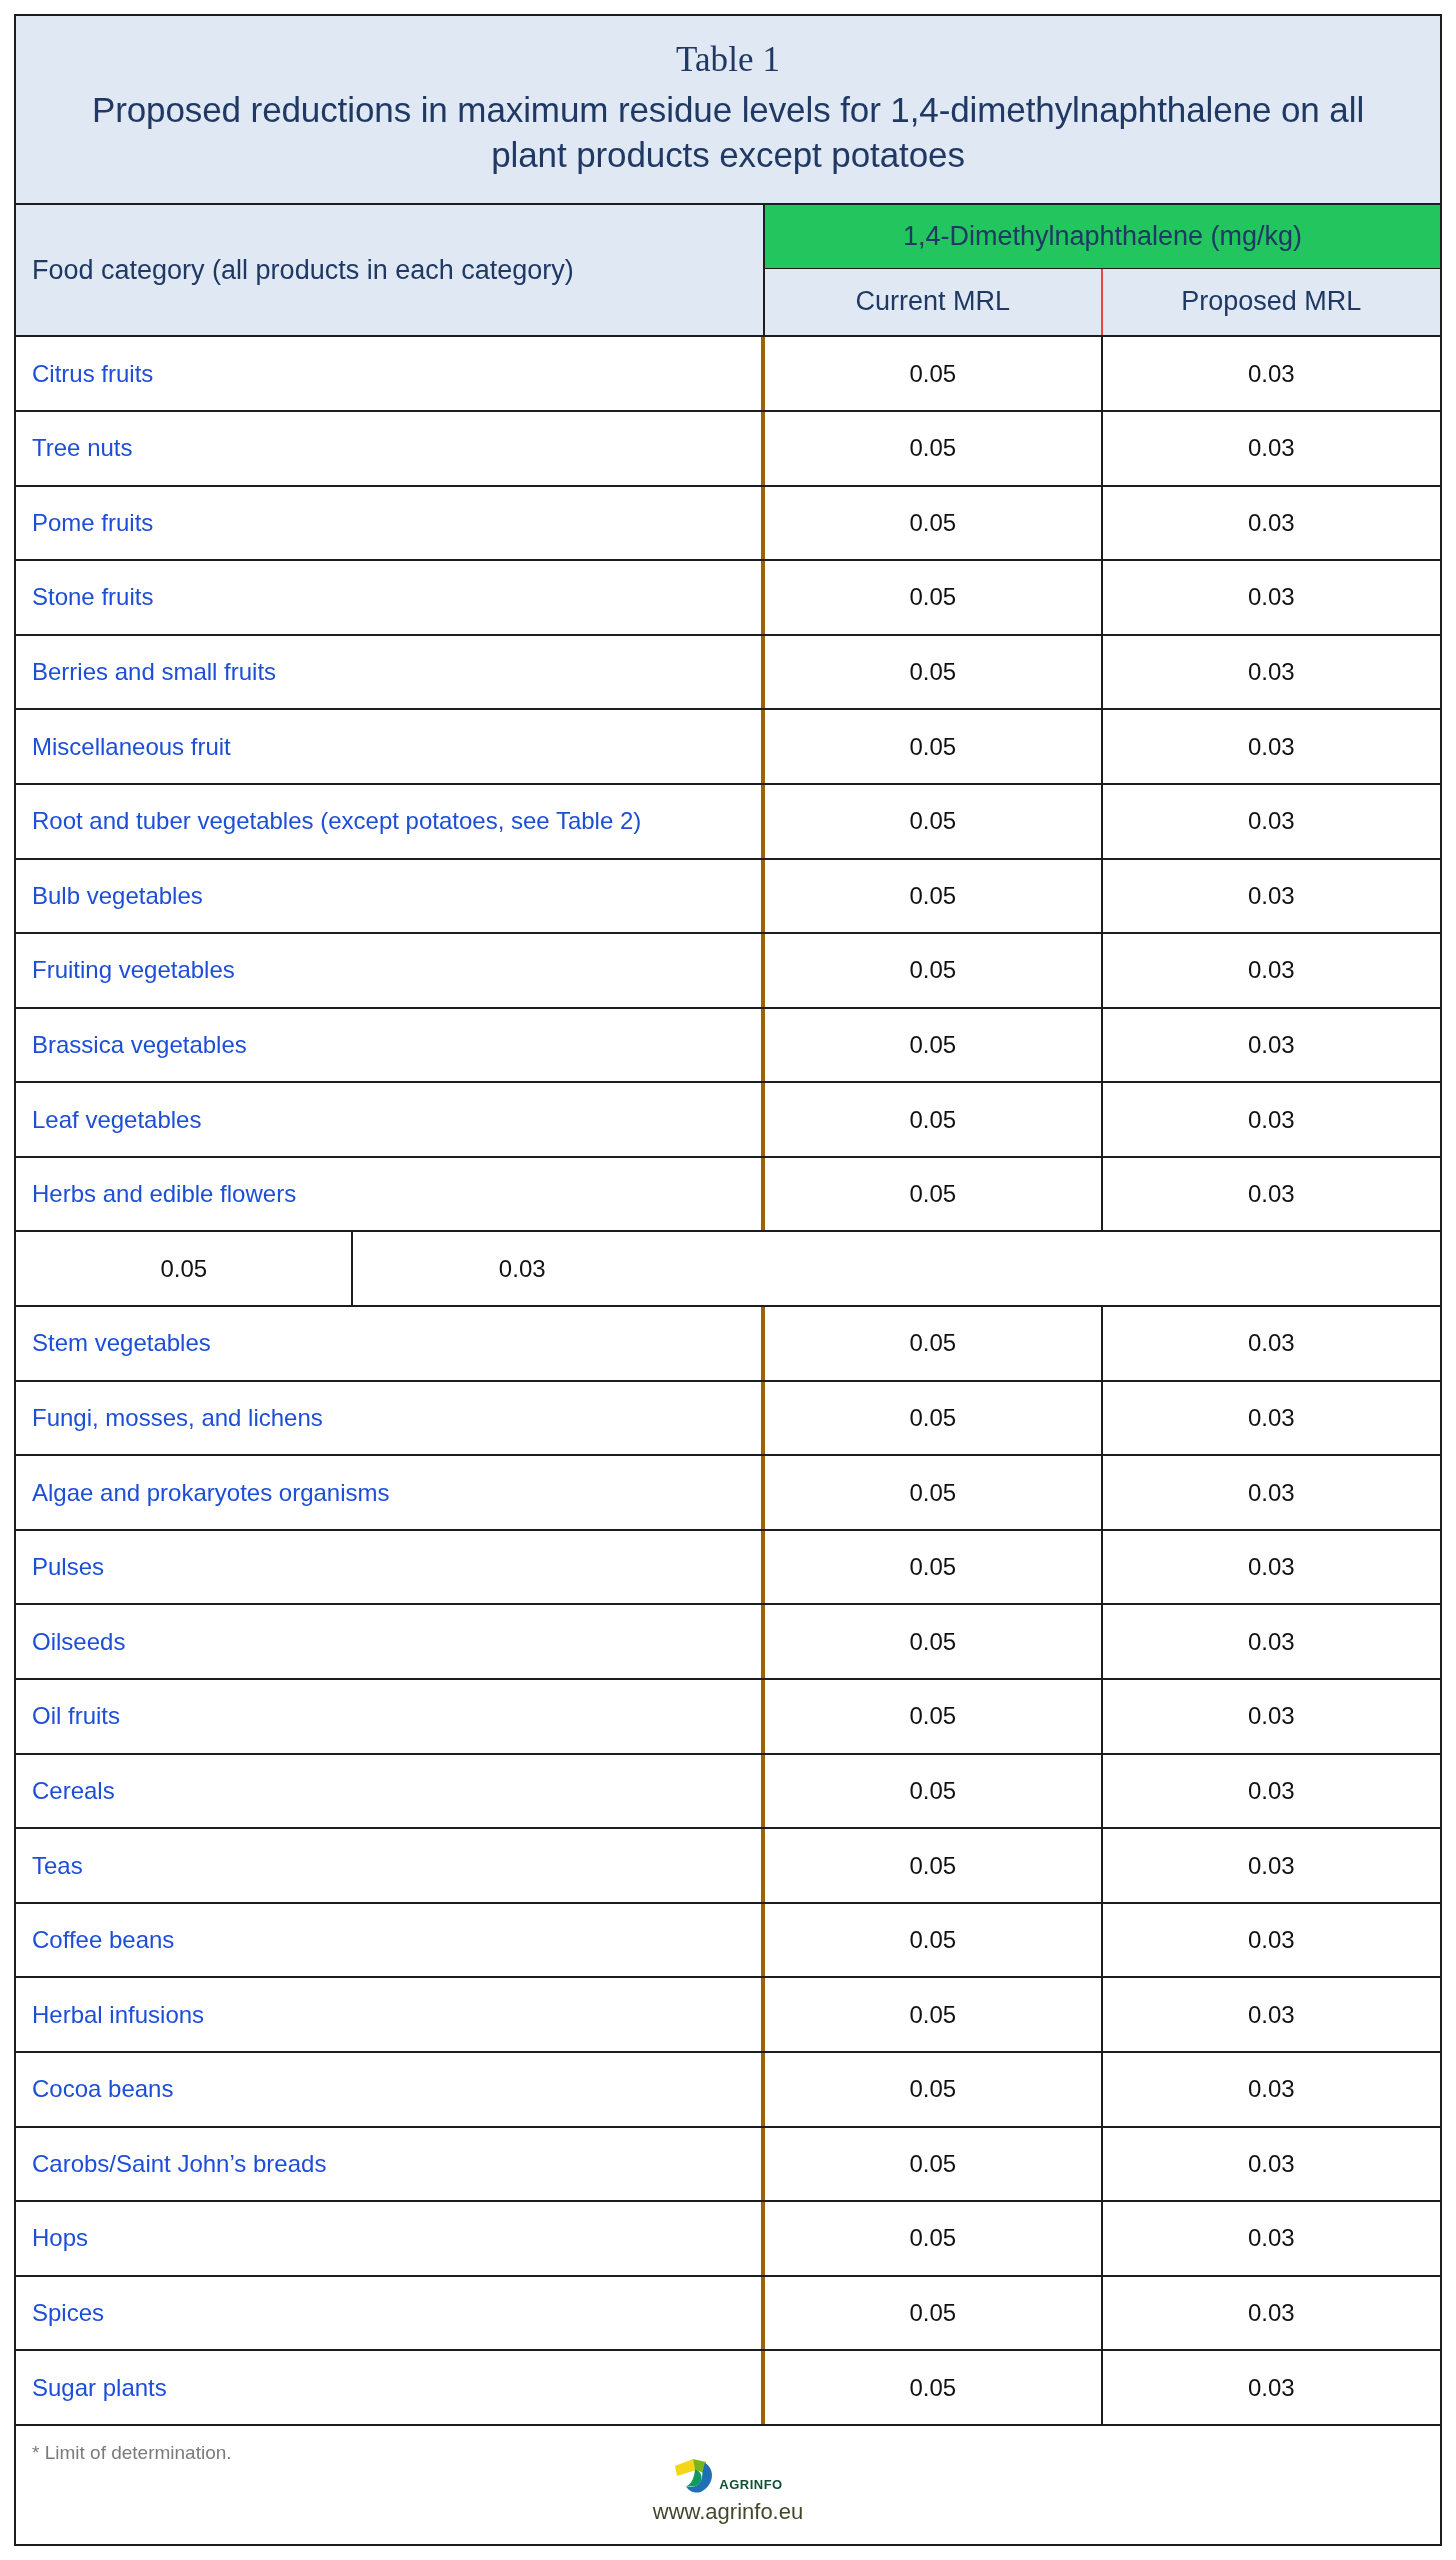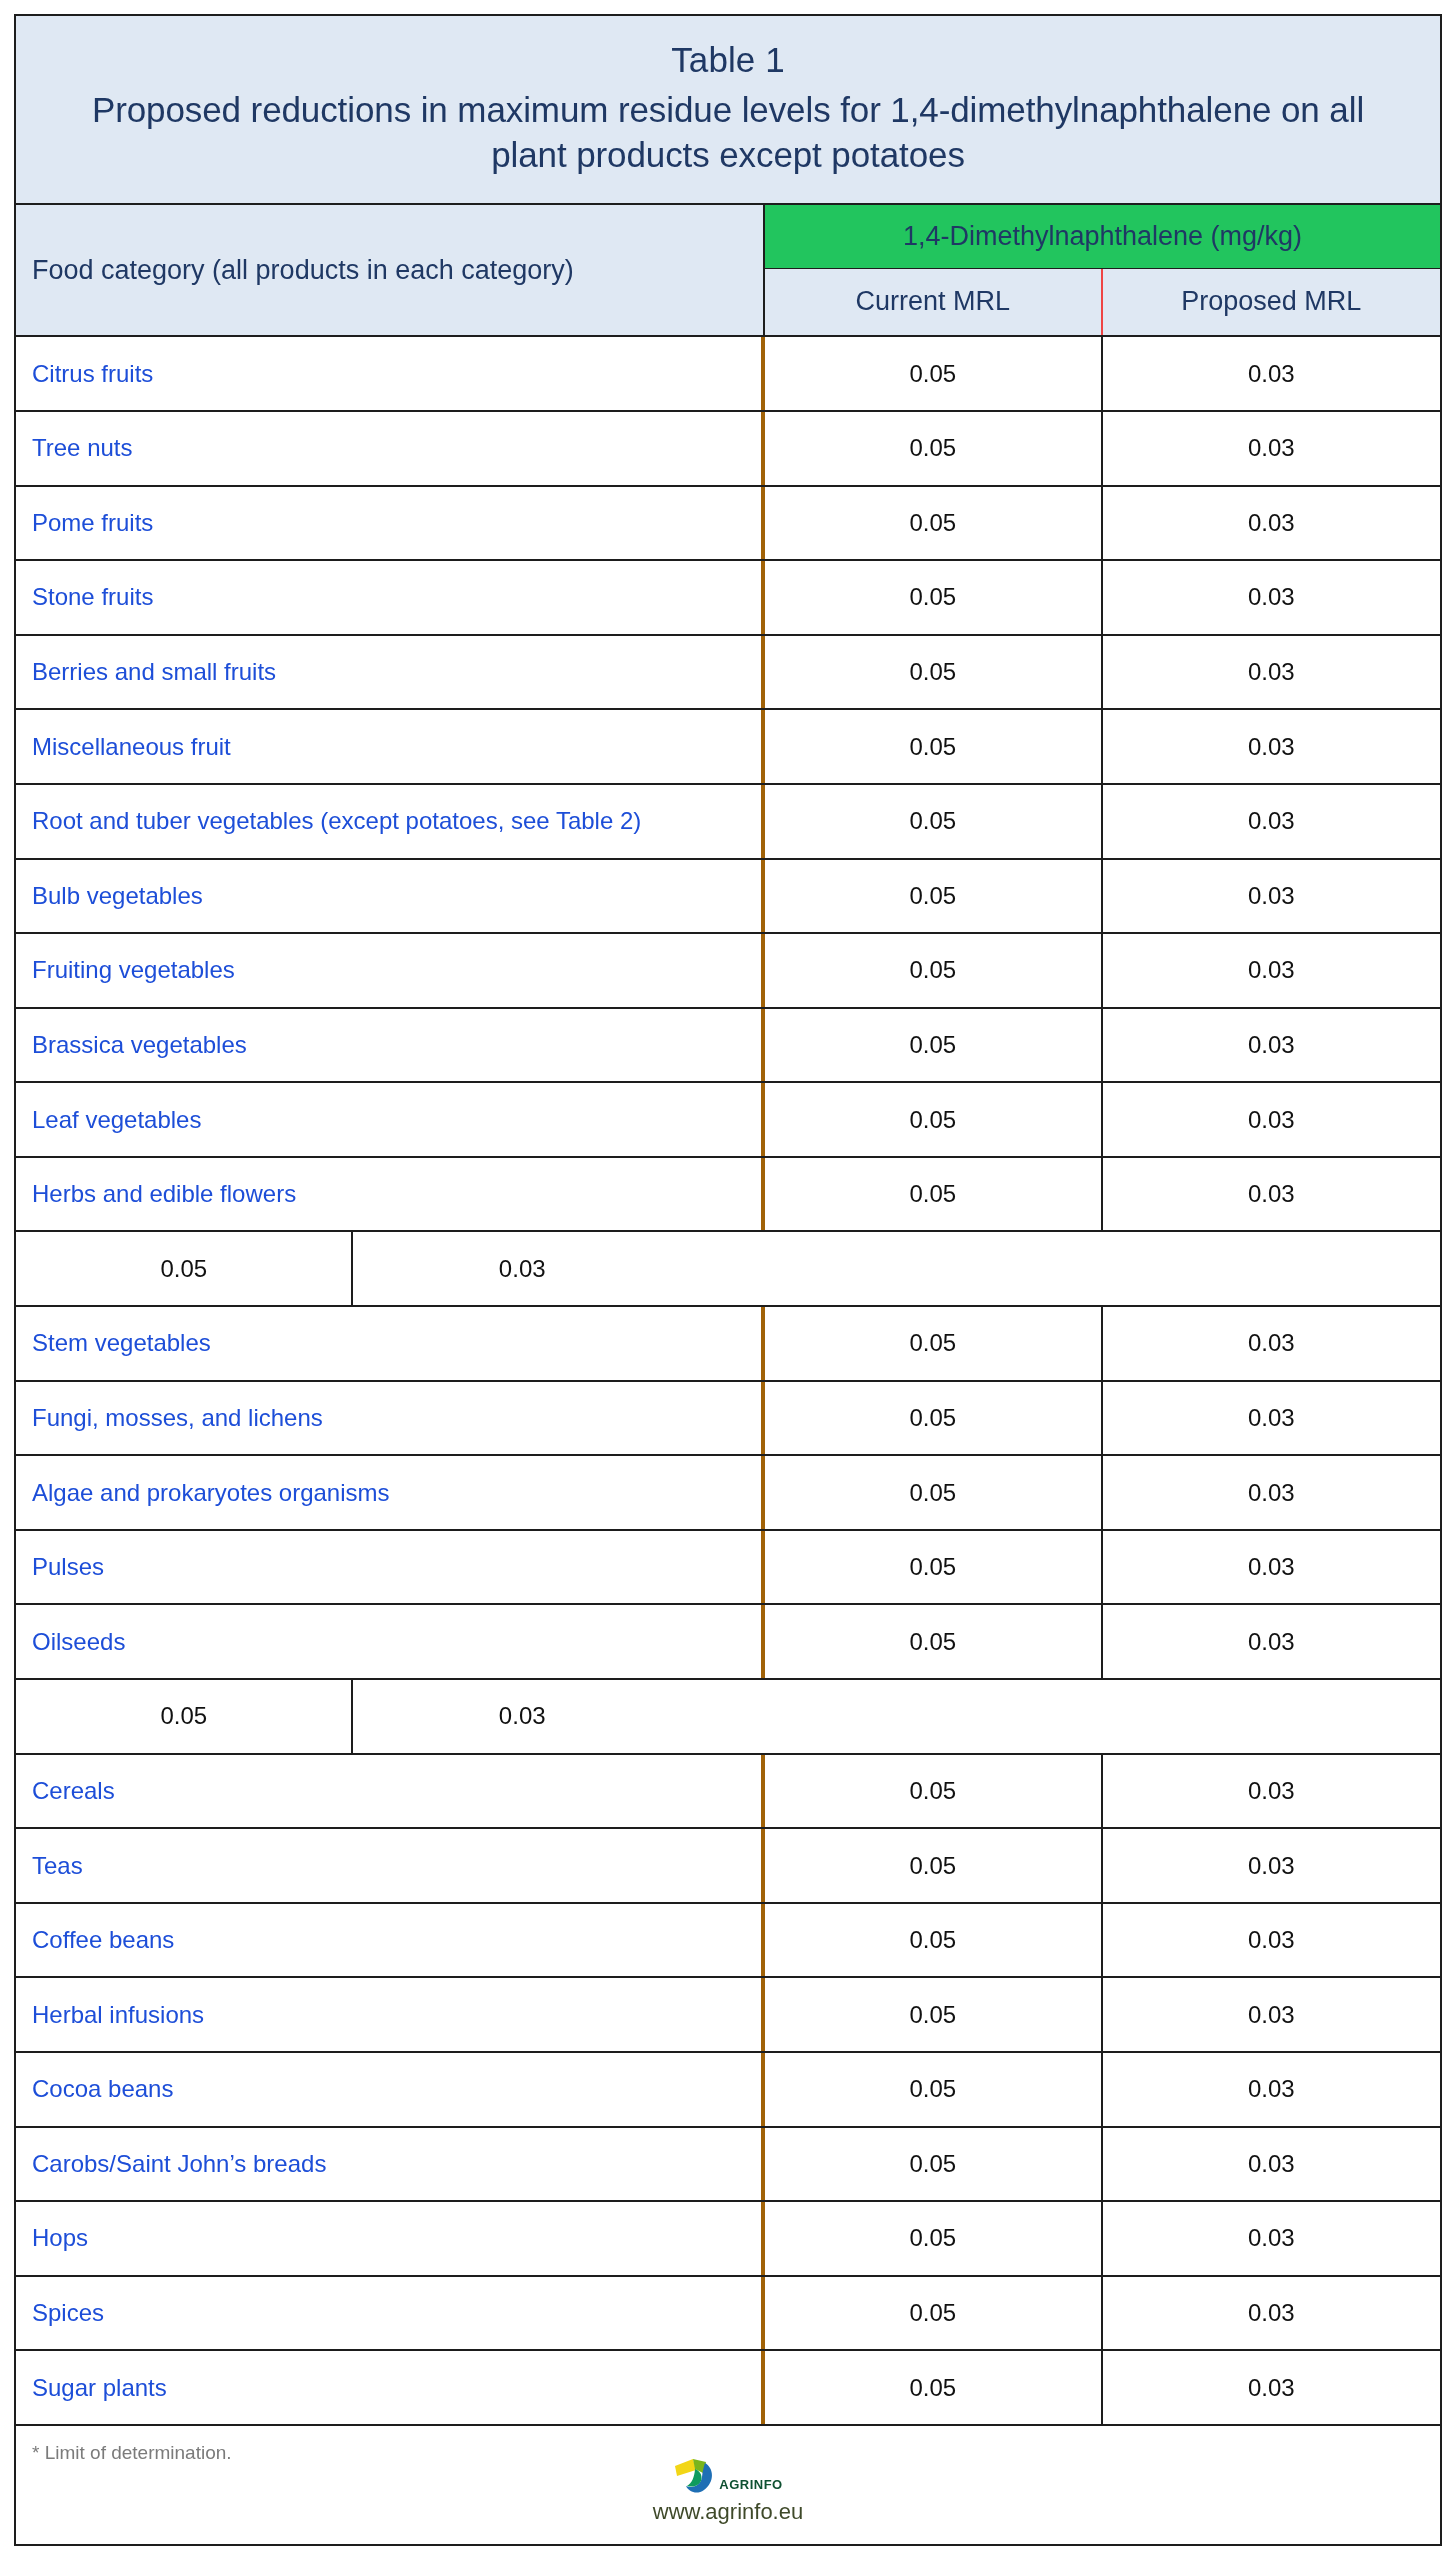--- a/index.html
+++ b/index.html
@@ -40,20 +40,21 @@
     text-align: center;
     color: #1f3864;
     padding: 22px 40px 26px 40px;
     flex: 0 0 auto;
   }
   .title-line-1 {
     font-size: 35px;
     line-height: 1.25;
     font-weight: 400;
     letter-spacing: 0.1px;
+    font-family: Liberation Serif, serif;
   }
   .title-line-2 {
     font-size: 35px;
     line-height: 1.28;
     font-weight: 400;
     margin-top: 6px;
     letter-spacing: -0.1px;
   }
 
   
@@ -295,20 +296,21 @@
           <div class="cell-cat">Pulses</div>
           <div class="cell-num first">0.05</div>
           <div class="cell-num">0.03</div>
         </div>
         <div class="trow">
           <div class="cell-cat">Oilseeds</div>
           <div class="cell-num first">0.05</div>
           <div class="cell-num">0.03</div>
         </div>
         <div class="trow">
+          <div class="cell-cat">Oil fruits</div>
           <div class="cell-num first">0.05</div>
           <div class="cell-num">0.03</div>
         </div>
         <div class="trow">
           <div class="cell-cat">Cereals</div>
           <div class="cell-num first">0.05</div>
           <div class="cell-num">0.03</div>
         </div>
         <div class="trow">
           <div class="cell-cat">Teas</div>

